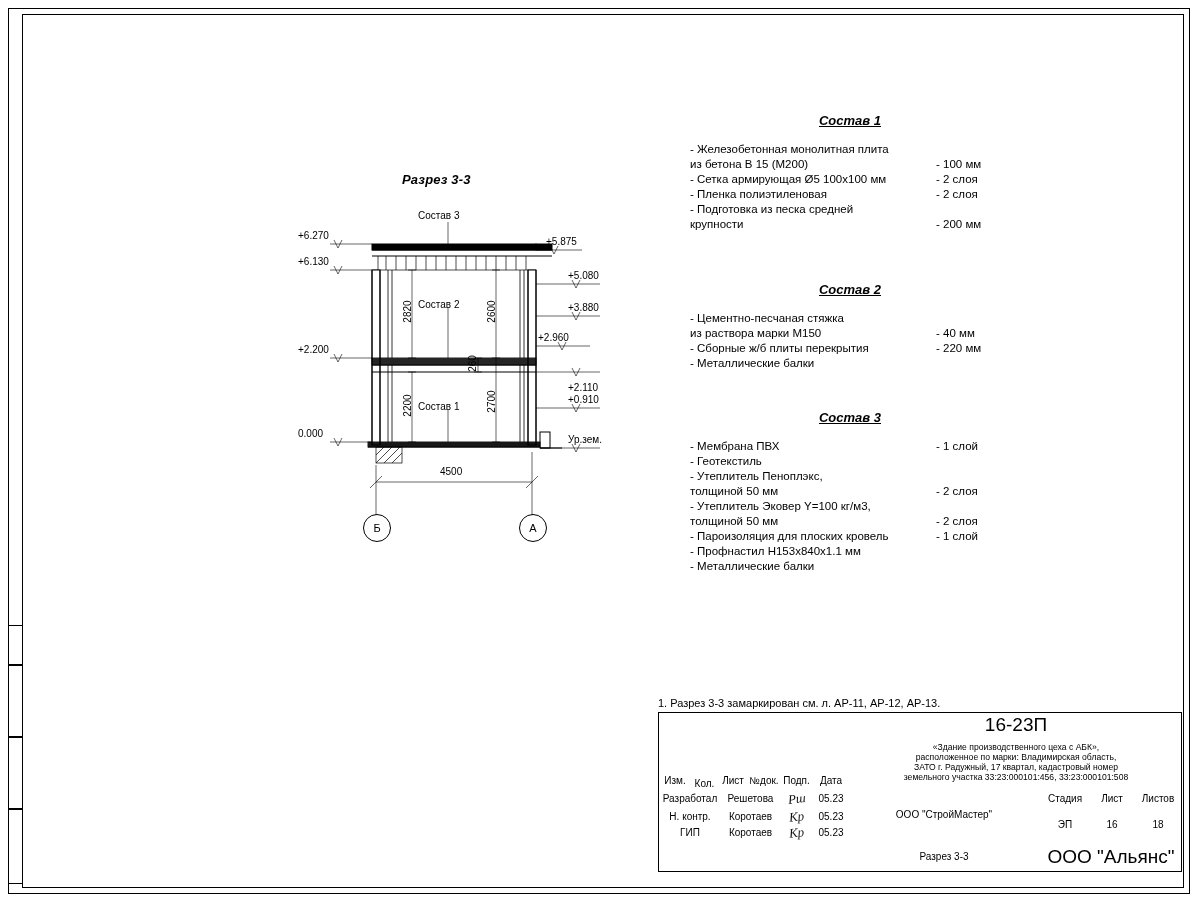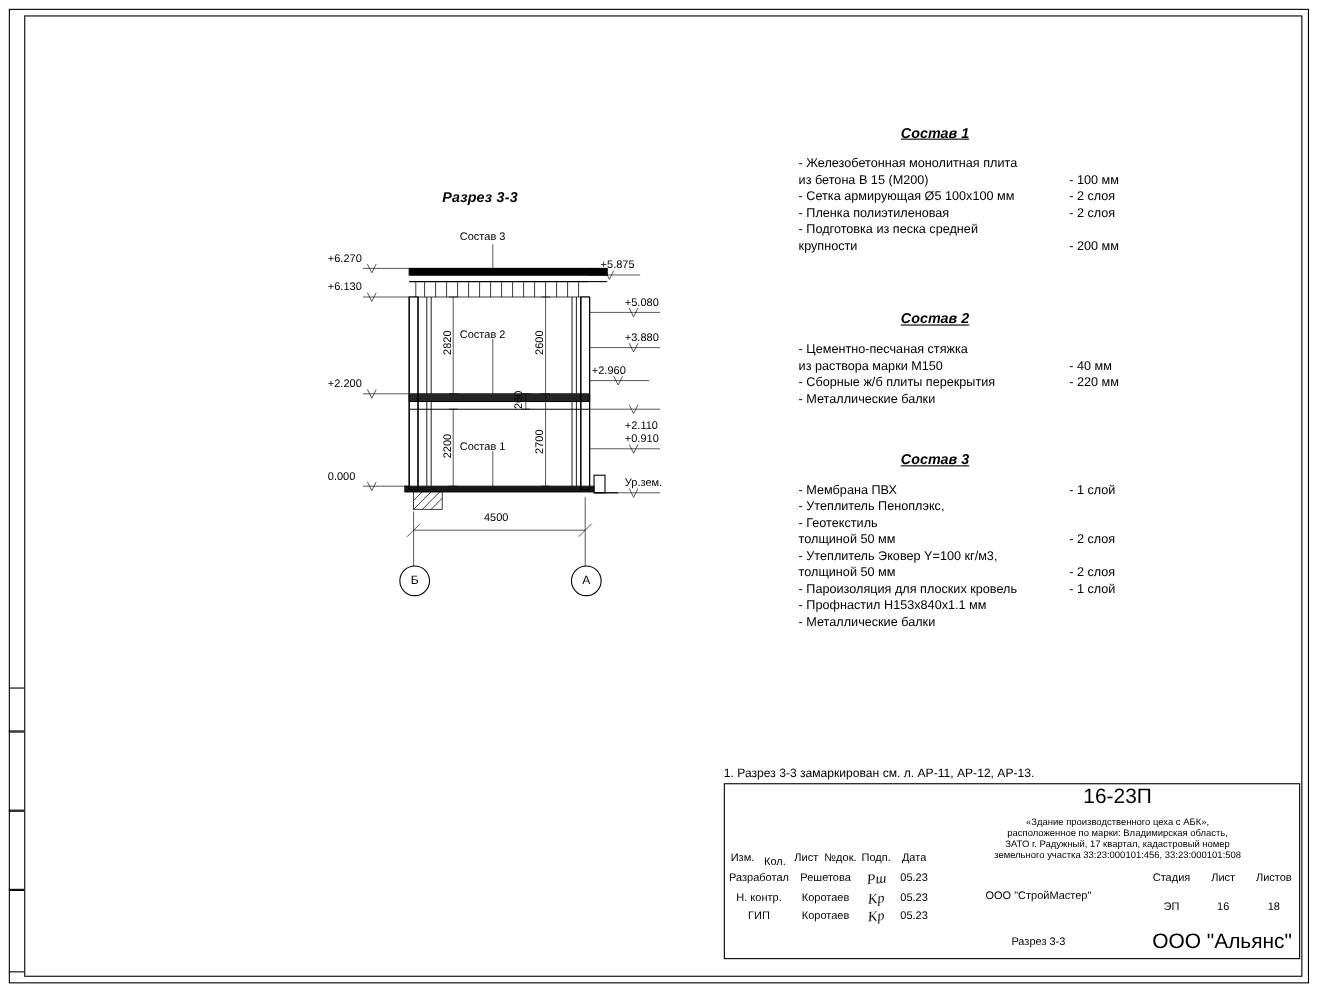--- a/index.html
+++ b/index.html
@@ -71,21 +71,20 @@
     margin: 0 0 14px 0;
     font-size: 13px;
     font-style: italic;
     font-weight: bold;
     text-align: center;
     text-decoration: underline;
   }
   .spec .row {
     position: relative;
     white-space: nowrap;
-    margin-left: 36px;
   }
   .spec .row .qty {
     position: absolute;
     left: 246px;
   }
   
   .note {
     position: absolute;
     left: 658px; top: 697px;
     font-size: 11px;
@@ -398,25 +397,25 @@
     </div>
   </div>
 
   <div class="spec" style="left:690px; top:410px; width:320px;">
     <h3>Состав 3</h3>
     <div class="row">
       <span>- Мембрана ПВХ</span>
       <span class="qty">- 1 слой</span>
     </div>
     <div class="row">
+      <span>- Геотекстиль</span>
+      <span class="qty"></span>
+    </div>
+    <div class="row">
       <span>- Утеплитель Пеноплэкс,</span>
-      <span class="qty"></span>
-    </div>
-    <div class="row">
-      <span>- Геотекстиль</span>
       <span class="qty"></span>
     </div>
     <div class="row">
       <span>  толщиной 50 мм</span>
       <span class="qty">- 2 слоя</span>
     </div>
     <div class="row">
       <span>- Утеплитель Эковер Y=100 кг/м3,</span>
       <span class="qty"></span>
     </div>

